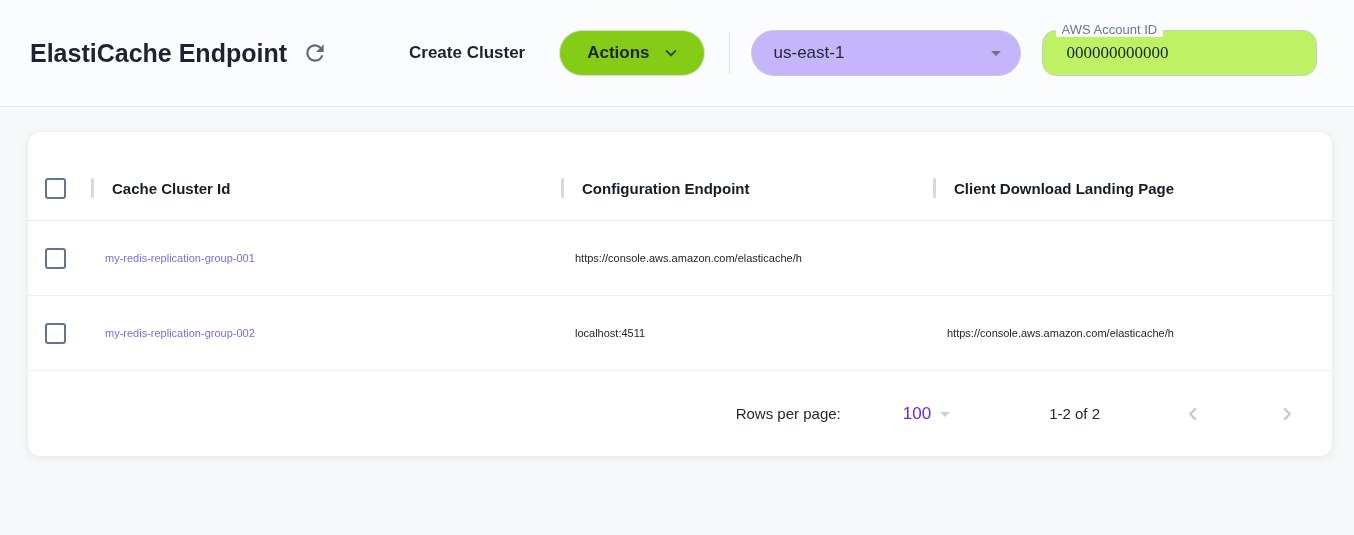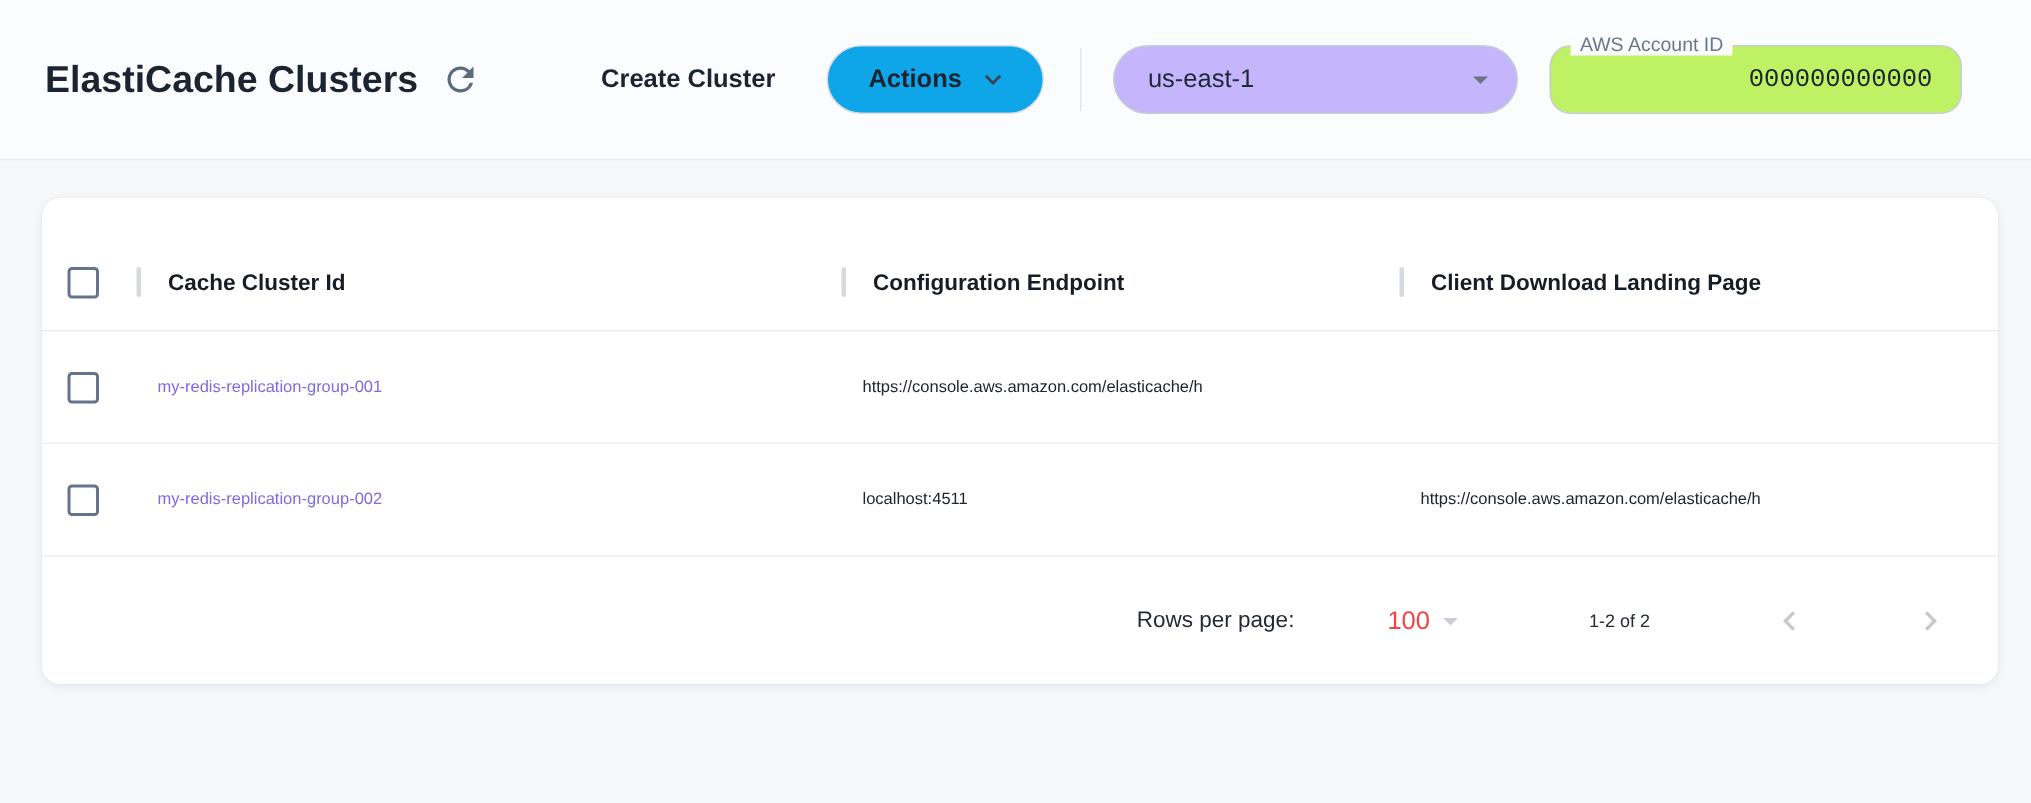--- a/index.html
+++ b/index.html
@@ -56,21 +56,21 @@
     font-family: inherit;
     padding: 0;
   }
 
   .actions-btn {
     margin-left: 34px;
     height: 46px;
     padding: 0 22px 0 27px;
     border: 1px solid #d9dce1;
     border-radius: 23px;
-    background: #0ea5e9;
+    background: #84cc16;
     display: flex;
     align-items: center;
     gap: 10px;
     font-size: 17px;
     font-weight: 700;
     color: #1b2430;
     cursor: pointer;
     font-family: inherit;
   }
   .actions-btn svg { fill: #3a424d; }
@@ -119,26 +119,25 @@
     padding: 0 6px;
     background: #fbfcfd;
     font-size: 13px;
     color: #68788c;
     white-space: nowrap;
   }
   .account-input {
     border: none;
     outline: none;
     background: transparent;
-    font-family: Liberation Mono, monospace;
+    font-family: Liberation Serif, serif;
     font-size: 17px;
     color: #1b2430;
     padding: 0 0 0 24px;
     width: 230px;
-    text-align: right;
   }
 
   
   .card {
     margin: 25px 22px 0 28px;
     height: 324px;
     background: #ffffff;
     border-radius: 12px;
     box-shadow: 0 2px 8px rgba(15,22,36,.07), 0 0 1px rgba(15,22,36,.10);
     box-sizing: border-box;
@@ -228,43 +227,43 @@
     padding-right: 32px;
     gap: 36px;
   }
   .rpp-label { font-size: 15px; color: #252b33; }
   .rpp-select {
     margin-left: 26px;
     display: flex;
     align-items: center;
     cursor: pointer;
   }
-  .rpp-value { font-size: 17px; color: #ef4444; }
+  .rpp-value { font-size: 17px; color: #6d28d9; }
   .rpp-select svg { fill: #ccd0d5; margin-left: 2px; }
-  .range-label { margin-left: 44px; font-size: 12px; color: #252b33; }
+  .range-label { margin-left: 56px; font-size: 15px; color: #252b33; }
   .pg-btn {
     border: none;
     background: transparent;
     padding: 0;
     margin-left: 44px;
     width: 26px;
     height: 26px;
     display: flex;
     align-items: center;
     justify-content: center;
     cursor: pointer;
   }
   .pg-btn.next { margin-left: 32px; }
   .pg-btn svg { fill: #c5c9ce; }
 </style>
 </head>
 <body>
 
 <div class="topbar">
-  <div class="page-title">ElastiCache Clusters</div>
+  <div class="page-title">ElastiCache Endpoint</div>
 
   <button class="refresh-btn">
     <span style="display:flex;">
       <svg width="26" height="26" viewBox="0 0 24 24">
         <path d="M17.65 6.35A7.958 7.958 0 0 0 12 4c-4.42 0-7.99 3.58-8 8s3.57 8 8 8c3.73 0 6.84-2.55 7.73-6h-2.08A5.99 5.99 0 0 1 12 18c-3.31 0-6-2.69-6-6s2.69-6 6-6c1.66 0 3.14.69 4.22 1.78L13 11h7V4l-2.35 2.35z"></path>
       </svg>
     </span>
   </button>
 
   <button class="create-cluster">Create Cluster</button>

